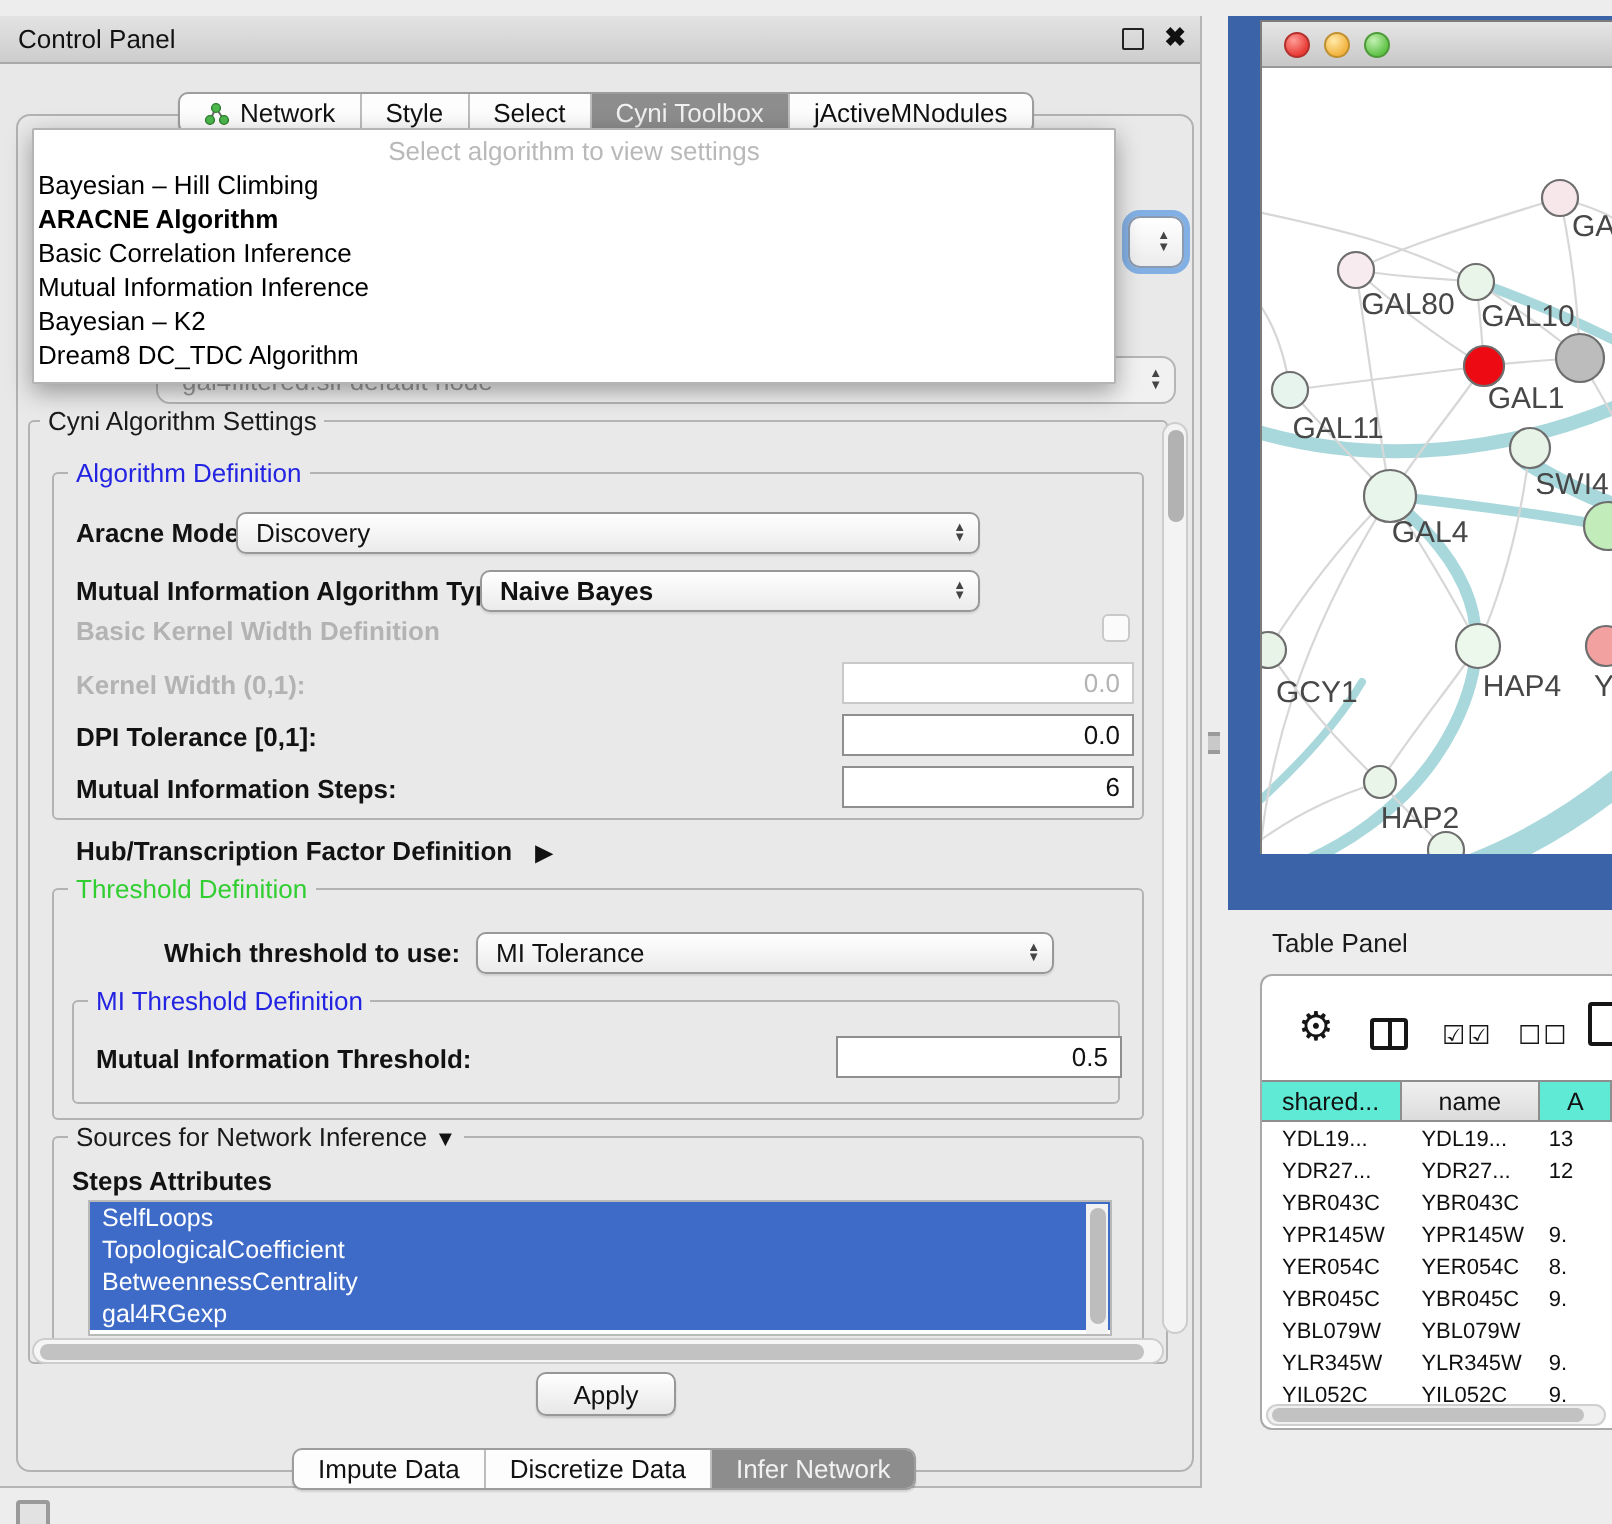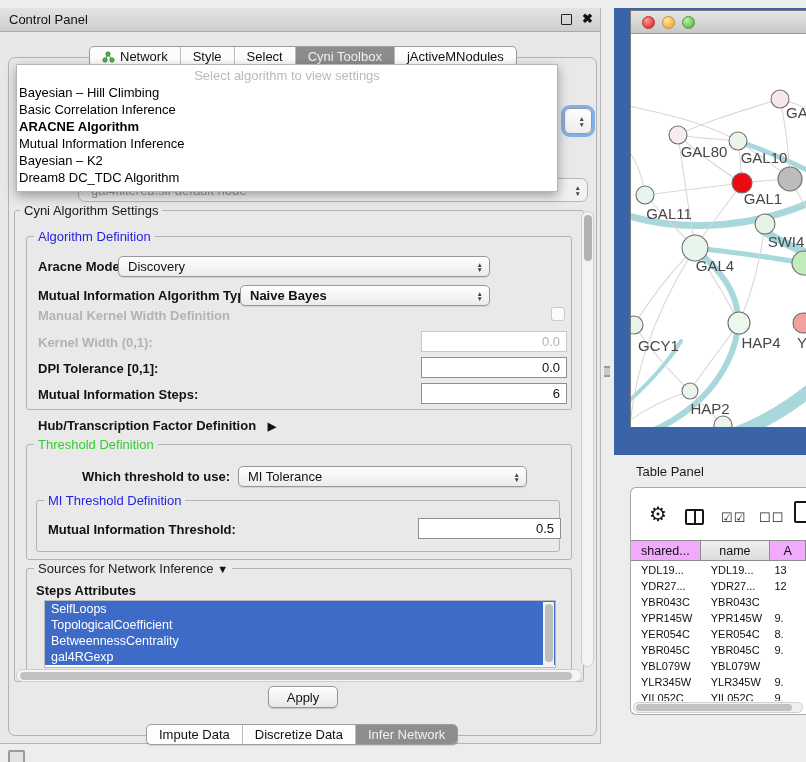--- a/index.html
+++ b/index.html
@@ -123,21 +123,21 @@
   #icon-columns::after { content:""; position:absolute; left:6.5px; top:0; width:2px; height:12px; background:#161616; }
   #icon-checks, #icon-boxes { font-size:13px; letter-spacing:1px; }
   #icon-checks { left:90px; top:22px; }
   #icon-boxes  { left:128px; top:22px; }
   #icon-doc { left:163px; top:13px; width:17px; height:22px; border:2.5px solid #161616; border-radius:2px; background:#fff; }
 
   #tbl-header { position:absolute; left:0; top:52px; width:100%; height:21px; display:flex;
                 border-top:1px solid #8e8e8e; border-bottom:1px solid #8e8e8e; }
   .th { font-size:12.5px; color:#111; display:flex; align-items:center; justify-content:center;
         border-right:1px solid #8e8e8e; overflow:hidden; white-space:nowrap; }
-  .th.blue { background:#f0abfc; }
+  .th.blue { background:#5eead4; }
   .th.gray { background:linear-gradient(#f0f0f0,#dcdcdc); }
   #tbl-body { position:absolute; left:0; top:74px; width:100%; height:139px; overflow:hidden; }
   .tr { display:flex; height:16px; }
   .td { font-size:11px; color:#101010; line-height:16px; white-space:nowrap; overflow:hidden; }
   #tbl-hscroll { position:absolute; left:2px; top:214px; width:170px; height:11px; background:#f0f0f0;
                  border:1px solid #cfcfcf; border-radius:6px; }
   #tbl-hthumb { position:absolute; left:2px; top:1px; width:156px; height:7px; background:#c2c2c2; border-radius:4px; }
 
   #mini-dock-icon { left:8px; top:750px; width:17px; height:14px; border:2px solid #9a9a9a;
                     border-radius:2px; background:#e2e2e2; }
@@ -188,22 +188,22 @@
     </div>
 
     <div class="abs" id="focus-combo">
       <span class="stepper">▲<br>▼</span>
     </div>
 
     <div class="abs" id="algo-popup">
       <div class="popup-prompt">Select algorithm to view settings</div>
       <div id="popup-items">
           <div class="popup-item">Bayesian – Hill Climbing</div>
+          <div class="popup-item bold">ARACNE Algorithm</div>
           <div class="popup-item">Basic Correlation Inference</div>
-          <div class="popup-item bold">ARACNE Algorithm</div>
           <div class="popup-item">Mutual Information Inference</div>
           <div class="popup-item">Bayesian – K2</div>
           <div class="popup-item">Dream8 DC_TDC Algorithm</div>
         </div>
     </div>
 
     <div class="groupbox" style="left:14px; top:202px; width:570px; height:472px;"></div>
     <div class="grouptitle t-black" style="left:20px; top:195px;">Cyni Algorithm Settings</div>
 
     <div class="groupbox" style="left:26px; top:228px; width:546px; height:174px;"></div>
@@ -214,21 +214,21 @@
       <span>Discovery</span>
       <span class="stepper">▲<br>▼</span>
     </div>
 
     <div class="lbl" style="left:38px; top:280px;">Mutual Information Algorithm Type:</div>
     <div class="combo" style="left:240px; top:277px; width:250px;font-weight:bold;">
       <span>Naive Bayes</span>
       <span class="stepper">▲<br>▼</span>
     </div>
 
-    <div class="lbl dis" style="left:38px; top:300px;">Manual Kernel Width Definition</div>
+    <div class="lbl dis" style="left:38px; top:300px;">Basic Kernel Width Definition</div>
     <div class="checkbox" style="left:551px; top:299px;"></div>
 
     <div class="lbl dis" style="left:38px; top:327px;">Kernel Width (0,1):</div>
     <div class="field dis" style="left:421px; top:323px; width:146px;">
       <span>0.0</span>
     </div>
 
     <div class="lbl" style="left:38px; top:353px;">DPI Tolerance [0,1]:</div>
     <div class="field" style="left:421px; top:349px; width:146px;">
       <span>0.0</span>

